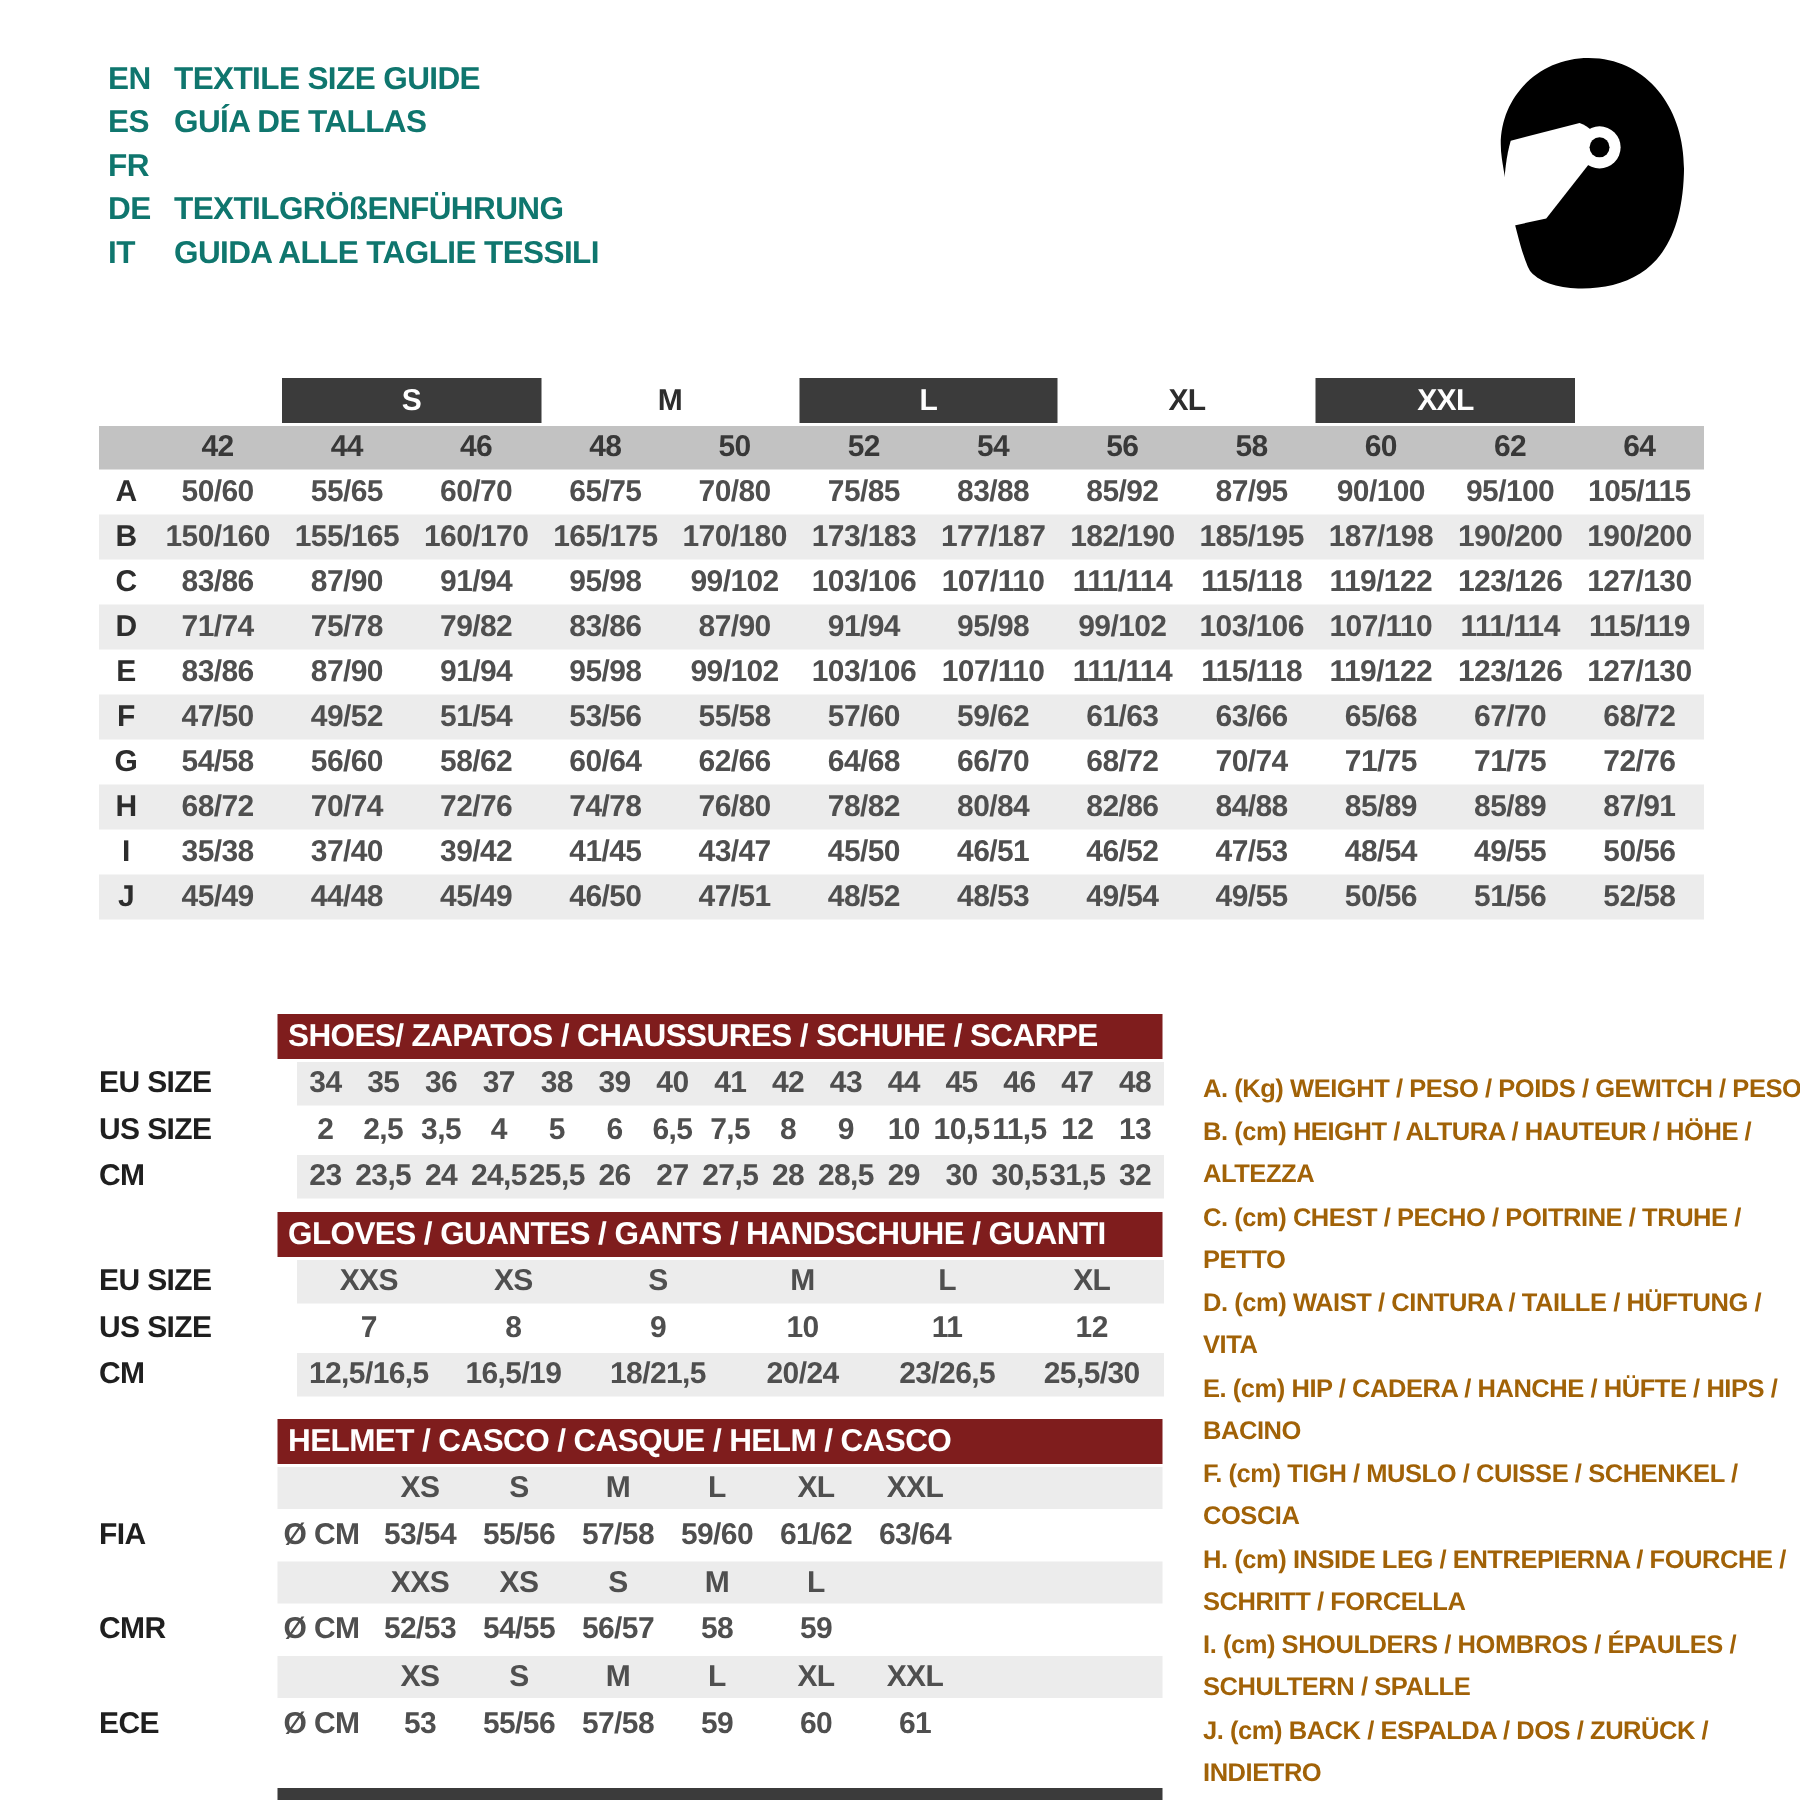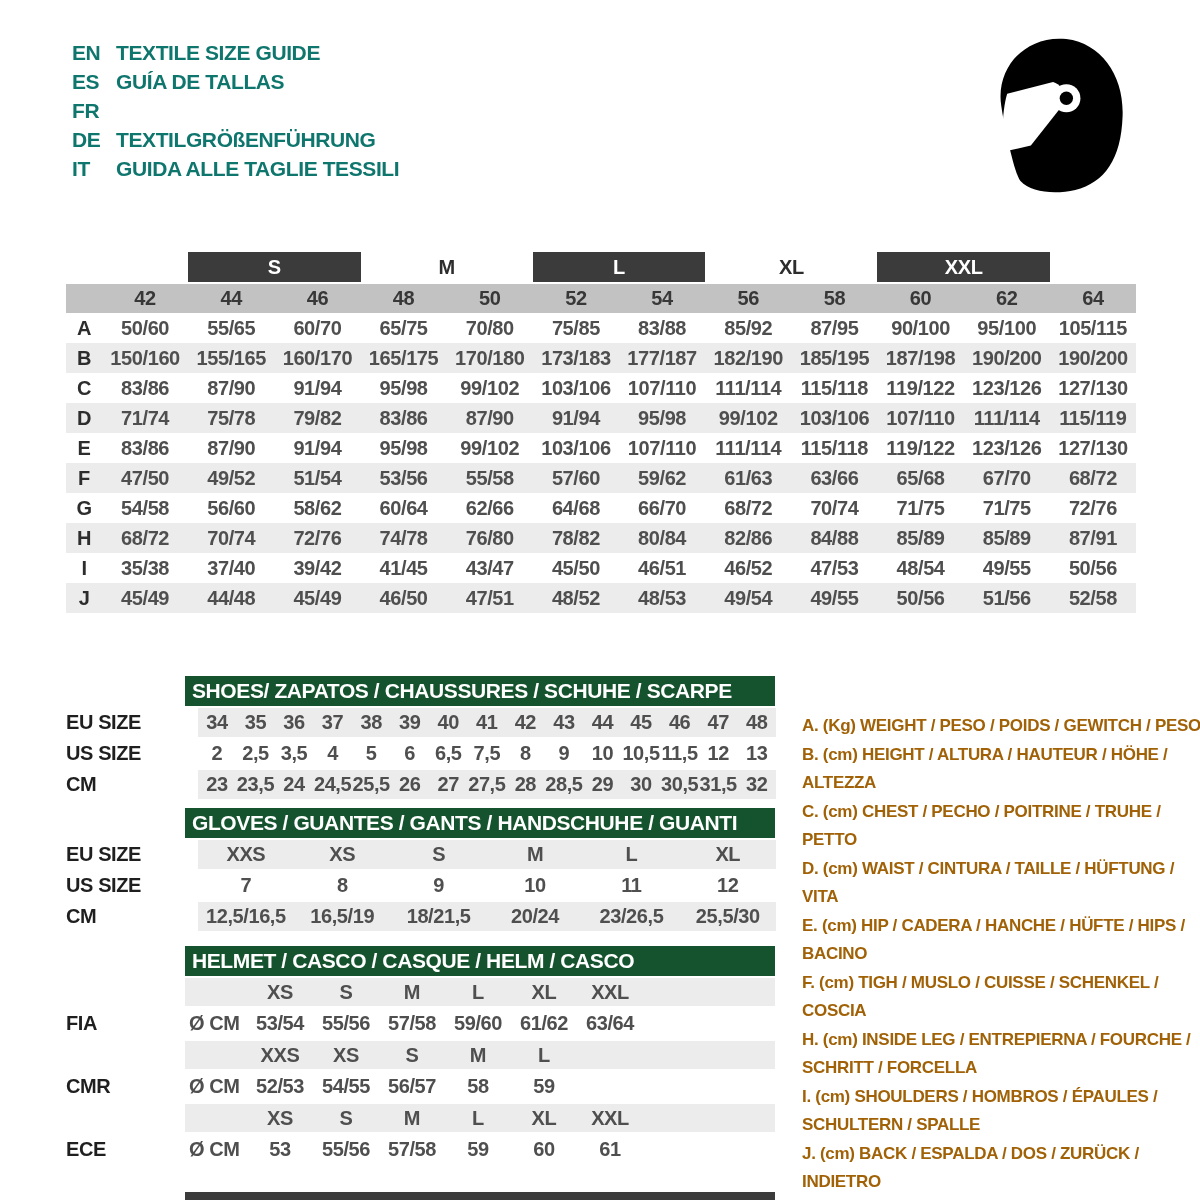--- a/index.html
+++ b/index.html
@@ -22,21 +22,21 @@
   .size-cell{display:flex;align-items:center;justify-content:center;font-size:20px;color:#2d2d2d;}
   .size-cell.boxed{background:#3b3b3b;color:#fff;}
   .num-header{height:29px;background:#c2c2c2;color:#383838;}
   .num-header div,.data-row div{display:flex;align-items:center;justify-content:center;}
   .data-row{height:30px;color:#4f4f4f;}
   .data-row.striped{background:#ececec;}
   .row-letter{color:#2d2d2d !important;}
 
   
   .section{position:absolute;left:66px;width:710px;}
-  .sec-header{margin-left:119px;width:590px;height:30px;background:#14532d;color:#fff;
+  .sec-header{margin-left:119px;width:590px;height:30px;background:#7f1d1d;color:#fff;
     display:flex;align-items:center;padding-left:7px;box-sizing:border-box;font-size:21px;white-space:nowrap;}
   .sec-row{display:flex;align-items:stretch;margin-top:2px;}
   .sec-label{width:119px;display:flex;align-items:center;font-size:20px;color:#1f1f1f;}
   .sec-content{width:590px;display:grid;align-items:center;font-size:20px;color:#4f4f4f;}
   .sec-content div{display:flex;align-items:center;justify-content:center;}
   .sec-content.left1 div:first-child{justify-content:flex-start;padding-left:4px;}
   .striped-bg{background:#ececec;}
   .cols15{grid-template-columns:repeat(15,1fr);}
   .cols6{grid-template-columns:repeat(6,1fr);}
   .helmet-cols{grid-template-columns:62px repeat(6,66px) 1fr;}

